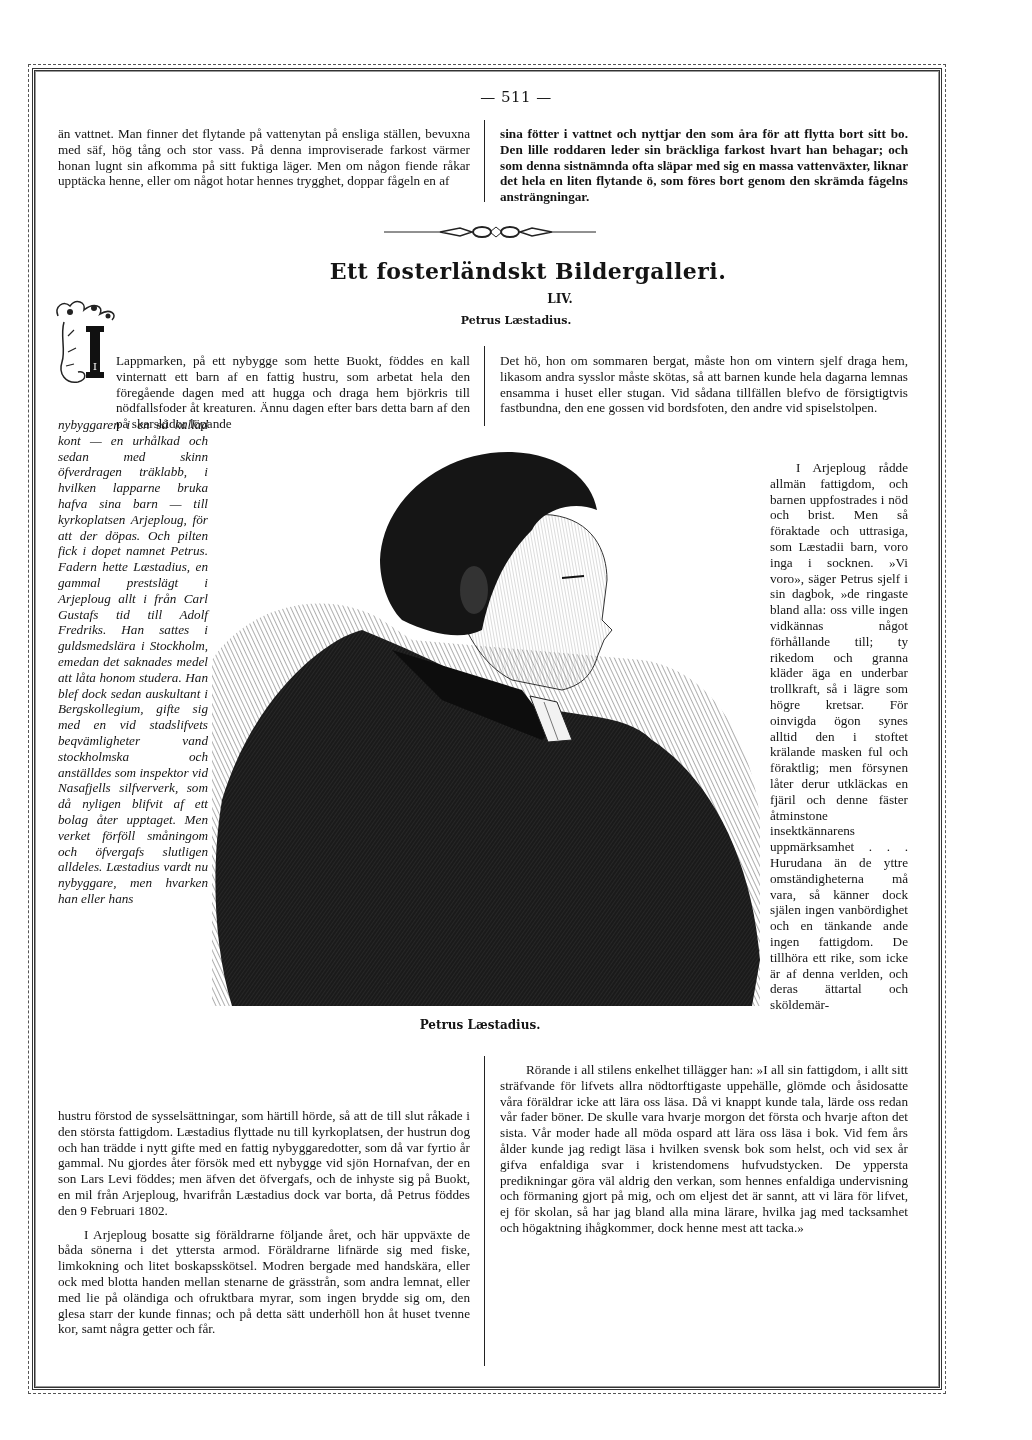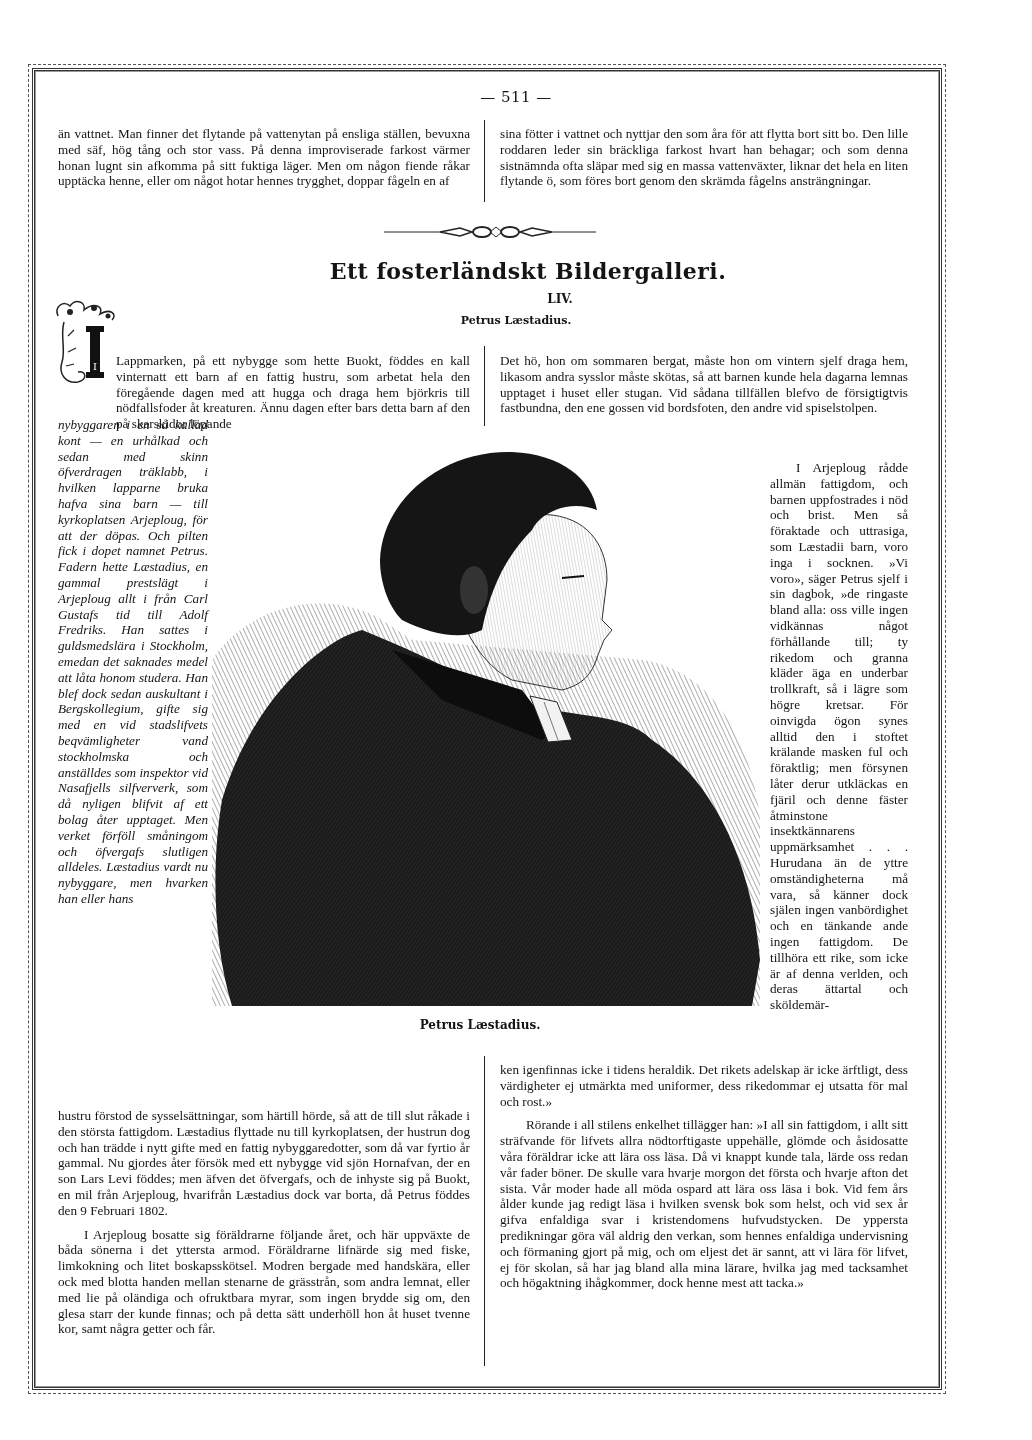--- a/index.html
+++ b/index.html
@@ -36,21 +36,21 @@
 
 <div class="frame-outer"></div>
 <div class="frame"></div>
 
 <div class="page-num">— 511 —</div>
 
 <div class="txt col-left" style="top:118px;">
   <p>än vattnet. Man finner det flytande på vattenytan på ensliga ställen, bevuxna med säf, hög tång och stor vass. På denna improviserade farkost värmer honan lugnt sin afkomma på sitt fuktiga läger. Men om någon fiende råkar upptäcka henne, eller om något hotar hennes trygghet, doppar fågeln en af</p>
 </div>
 <div class="colrule" style="left:484px; top:120px; height:82px;"></div>
-<div class="txt col-right" style="top:118px;">
+<div class="txt col-right" style="top:118px;font-weight:bold;">
   <p>sina fötter i vattnet och nyttjar den som åra för att flytta bort sitt bo. Den lille roddaren leder sin bräckliga farkost hvart han behagar; och som denna sistnämnda ofta släpar med sig en massa vattenväxter, liknar det hela en liten flytande ö, som föres bort genom den skrämda fågelns ansträngningar.</p>
 </div>
 
 <svg class="ornament" viewBox="0 0 220 16">
   <line x1="4" y1="8" x2="60" y2="8" stroke="#222" stroke-width="1"></line>
   <path d="M60 8 L80 4 L92 8 L80 12 Z" fill="none" stroke="#222" stroke-width="1.5"></path>
   <ellipse cx="102" cy="8" rx="9" ry="5" fill="none" stroke="#222" stroke-width="2"></ellipse>
   <path d="M110 8 L116 3 L122 8 L116 13 Z" fill="none" stroke="#222" stroke-width="1"></path>
   <ellipse cx="130" cy="8" rx="9" ry="5" fill="none" stroke="#222" stroke-width="2"></ellipse>
   <path d="M140 8 L152 4 L172 8 L152 12 Z" fill="none" stroke="#222" stroke-width="1.5"></path>
@@ -72,21 +72,21 @@
   <rect x="40" y="36" width="10" height="40" fill="#111"></rect>
   <rect x="36" y="76" width="18" height="6" fill="#111"></rect>
   <text x="45" y="74" font-size="10" fill="#fff" text-anchor="middle" font-family="DejaVu Serif, serif">I</text>
 </svg>
 
 <div class="txt" style="left:108px; width:370px; top:345px;">
   <p style="text-align:justify;">Lappmarken, på ett nybygge som hette Buokt, föddes en kall vinternatt ett barn af en fattig hustru, som arbetat hela den föregående dagen med att hugga och draga hem björkris till nödfallsfoder åt kreaturen. Ännu dagen efter bars detta barn af den på skarskidor löpande</p>
 </div>
 <div class="colrule" style="left:484px; top:346px; height:80px;"></div>
 <div class="txt col-right" style="top:345px;">
-  <p>Det hö, hon om sommaren bergat, måste hon om vintern sjelf draga hem, likasom andra sysslor måste skötas, så att barnen kunde hela dagarna lemnas upptaget i huset eller stugan. Vid sådana tillfällen blefvo de försigtigtvis fastbundna, den ene gossen vid bordsfoten, den andre vid spiselstolpen.</p>
+  <p>Det hö, hon om sommaren bergat, måste hon om vintern sjelf draga hem, likasom andra sysslor måste skötas, så att barnen kunde hela dagarna lemnas ensamma i huset eller stugan. Vid sådana tillfällen blefvo de försigtigtvis fastbundna, den ene gossen vid bordsfoten, den andre vid spiselstolpen.</p>
 </div>
 
 <div class="txt narrow-left" style="top:409px;font-style:italic;">
   <p>nybyggaren i en så kallad kont — en urhålkad och sedan med skinn öfverdragen träklabb, i hvilken lapparne bruka hafva sina barn — till kyrkoplatsen Arjeploug, för att der döpas. Och pilten fick i dopet namnet Petrus. Fadern hette Læstadius, en gammal prestslägt i Arjeploug allt i från Carl Gustafs tid till Adolf Fredriks. Han sattes i guldsmedslära i Stockholm, emedan det saknades medel att låta honom studera. Han blef dock sedan auskultant i Bergskollegium, gifte sig med en vid stadslifvets beqvämligheter vand stockholmska och anställdes som inspektor vid Nasafjells silfververk, som då nyligen blifvit af ett bolag åter upptaget. Men verket förföll småningom och öfvergafs slutligen alldeles. Læstadius vardt nu nybyggare, men hvarken han eller hans</p>
 </div>
 <div class="txt narrow-right" style="top:452px;">
   <p class="indent">I Arjeploug rådde allmän fattigdom, och barnen uppfostrades i nöd och brist. Men så föraktade och uttrasiga, som Læstadii barn, voro inga i socknen. »Vi voro», säger Petrus sjelf i sin dagbok, »de ringaste bland alla: oss ville ingen vidkännas något förhållande till; ty rikedom och granna kläder äga en underbar trollkraft, så i lägre som högre kretsar. För oinvigda ögon synes alltid den i stoftet krälande masken ful och föraktlig; men försynen låter derur utkläckas en fjäril och denne fäster åtminstone insektkännarens uppmärksamhet . . . Hurudana än de yttre omständigheterna må vara, så känner dock själen ingen vanbördighet och en tänkande ande ingen fattigdom. De tillhöra ett rike, som icke är af denna verlden, och deras ättartal och sköldemär-</p>
 </div>
 
 <svg class="portrait" viewBox="0 0 548 566">
@@ -121,15 +121,14 @@
   <line x1="332" y1="262" x2="346" y2="300" stroke="#555" stroke-width="0.8"></line>
 </svg>
 <div class="caption">Petrus Læstadius.</div>
 
 <div class="txt col-left" style="top:1100px;">
   <p>hustru förstod de sysselsättningar, som härtill hörde, så att de till slut råkade i den största fattigdom. Læstadius flyttade nu till kyrkoplatsen, der hustrun dog och han trädde i nytt gifte med en fattig nybyggaredotter, som då var fyrtio år gammal. Nu gjordes åter försök med ett nybygge vid sjön Hornafvan, der en son Lars Levi föddes; men äfven det öfvergafs, och de inhyste sig på Buokt, en mil från Arjeploug, hvarifrån Læstadius dock var borta, då Petrus föddes den 9 Februari 1802.</p>
   <p class="indent">I Arjeploug bosatte sig föräldrarne följande året, och här uppväxte de båda sönerna i det yttersta armod. Föräldrarne lifnärde sig med fiske, limkokning och litet boskapsskötsel. Modren bergade med handskära, eller ock med blotta handen mellan stenarne de grässtrån, som andra lemnat, eller med lie på oländiga och ofruktbara myrar, som ingen brydde sig om, den glesa starr der kunde finnas; och på detta sätt underhöll hon åt huset tvenne kor, samt några getter och får.</p>
 </div>
 <div class="colrule" style="left:484px; top:1056px; height:310px;"></div>
 <div class="txt col-right" style="top:1054px;">
-  <p>ken igenfinnas icke i tidens heraldik. Det rikets adelskap är icke ärftligt, dess värdigheter ej utmärkta med uniformer, dess rikedommar ej utsatta för mal och rost.»</p>
   <p class="indent">Rörande i all stilens enkelhet tillägger han: »I all sin fattigdom, i allt sitt sträfvande för lifvets allra nödtorftigaste uppehälle, glömde och åsidosatte våra föräldrar icke att lära oss läsa. Då vi knappt kunde tala, lärde oss redan vår fader böner. De skulle vara hvarje morgon det första och hvarje afton det sista. Vår moder hade all möda ospard att lära oss läsa i bok. Vid fem års ålder kunde jag redigt läsa i hvilken svensk bok som helst, och vid sex år gifva enfaldiga svar i kristendomens hufvudstycken. De yppersta predikningar göra väl aldrig den verkan, som hennes enfaldiga undervisning och förmaning gjort på mig, och om eljest det är sannt, att vi lära för lifvet, ej för skolan, så har jag bland alla mina lärare, hvilka jag med tacksamhet och högaktning ihågkommer, dock henne mest att tacka.»</p>
 </div>
 
 </body></html>

